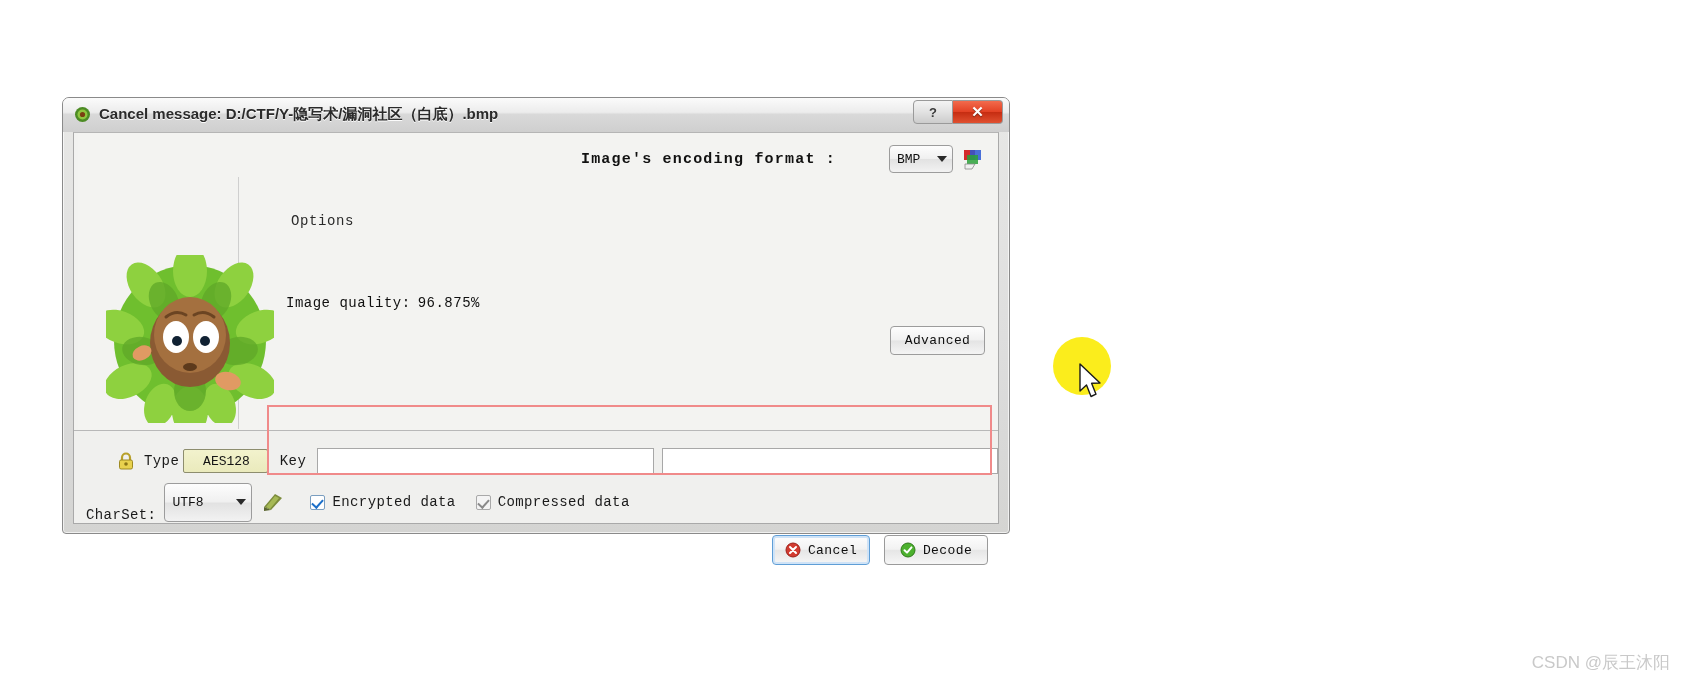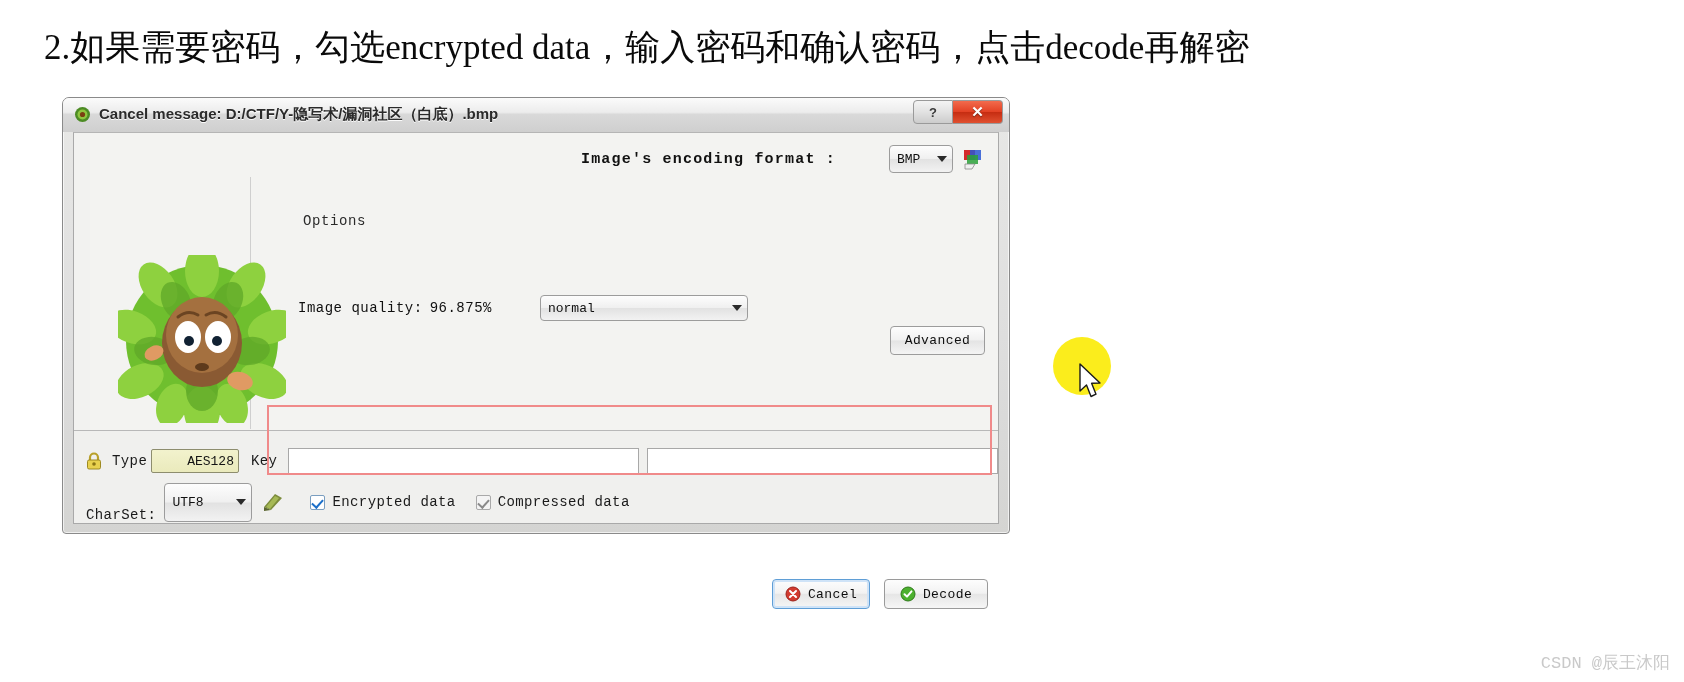--- a/index.html
+++ b/index.html
@@ -74,21 +74,21 @@
 
   
   .client {
     position: absolute; left: 10px; top: 34px; right: 10px; bottom: 9px;
     background: #f2f2f0;
     border: 1px solid #a9a9a9;
     border-top: 1px solid #b5b5b5;
     box-sizing: border-box;
   }
   .panel-main {
-    position: absolute; left: 16px; top: 0; right: 0; height: 297px;
+    position: absolute; left: 4px; top: 0; right: 0; height: 297px;
     background: #f3f3f1;
     box-sizing: border-box;
   }
   .divider-v {
     position: absolute; left: 160px; top: 44px; width: 1px; height: 252px;
     background: #cfcfcf;
   }
   .divider-h {
     position: absolute; left: 0; right: 0; top: 297px; height: 1px;
     background: #b8b8b8;
@@ -159,34 +159,34 @@
     margin-top: 33px;
   }
 
   
   .bottom {
     position: absolute; left: 0; right: 0; top: 298px; bottom: 0;
     background: #f0f0ee;
   }
   .row-key {
     position: absolute; left: 0; right: 0; top: 10px; height: 40px;
-    display: flex; align-items: center;
+    display: flex; align-items: center; padding-left: 32px;
   }
   .lock-icon { margin-left: 10px; width: 20px; height: 20px; position: relative; }
   .lbl-mono {
     font-family: "Liberation Mono", monospace;
     font-size: 14px; color: #1a1a1a; letter-spacing: 0.4px;
   }
   .type-combo {
     width: 88px; height: 24px; margin-left: 4px;
     border: 1px solid #8d8d6e; border-radius: 2px;
     background: linear-gradient(180deg,#f2f2cd 0%,#eaeabc 100%);
     color: #141414;
     font-size: 13px;
-    display:flex; align-items:center; justify-content: flex-end;
+    display:flex; align-items:center; justify-content: center;
     padding: 0 4px 0 6px; box-sizing: border-box;
     font-family: "Liberation Mono", monospace;
   }
   .type-combo .caret { border-top-color:#1d1d1d; }
   .key-field {
     height: 26px; box-sizing: border-box;
     border: 1px solid #a8a8a8;
     background: #ffffff;
   }
   .key-field.first { width: 352px; margin-left: 11px; }
@@ -217,21 +217,20 @@
 
   .action-btns { position: absolute; right: 10px; top: 52px; display: flex; align-items: center; }
   .abtn {
     height: 30px; box-sizing: border-box;
     display: flex; align-items: center; justify-content: center;
     border: 1px solid #9a9a9a; border-radius: 4px;
     background: linear-gradient(180deg,#fdfdfd 0%,#f2f2f2 47%,#e6e6e6 52%,#f6f6f6 100%);
     font-family: "Liberation Mono", monospace;
     font-size: 13px; color: #0d0d0d; letter-spacing: 0.4px;
     padding: 0 12px;
-    margin-top: 44px;
   }
   .abtn.focused {
     border: 1px solid #5f9ed6;
     box-shadow: 0 0 0 2px #cfe3f7 inset;
   }
   .abtn .bicon { width: 16px; height: 16px; margin-right: 7px; position: relative; }
   .cancel-btn { width: 98px; }
   .decode-btn { width: 104px; margin-left: 14px; }
 
   
@@ -248,31 +247,30 @@
   .cursor-blob {
     position: absolute; left: 1053px; top: 337px;
     width: 58px; height: 58px; border-radius: 50%;
     background: #fbed1c;
   }
   .cursor-arrow { position: absolute; left: 1079px; top: 363px; width: 26px; height: 38px; }
 
   
   .watermark {
     position: absolute; right: 14px; bottom: 8px;
-    font-family: Liberation Mono, monospace;
+    font-family: Liberation Sans, sans-serif;
     font-size: 17px; color: #c9c9c9;
     white-space: nowrap;
   }
 </style>
 </head>
 <body>
 
 <div id="root">
 
-  <div class="heading">2.如果需要密码，勾选encrypted data，输入密码和确认密码，点击decode再解密</div>
 
   <div class="window">
 
     <div class="titlebar">
       <span class="title-icon">
         <svg width="17" height="17" viewBox="0 0 17 17">
           <circle cx="8.5" cy="8.5" r="7.5" fill="#4c8b24"></circle>
           <circle cx="8.5" cy="8.5" r="5" fill="#8ec63f"></circle>
           <circle cx="8.5" cy="8.5" r="2.6" fill="#7b3f12"></circle>
         </svg>
@@ -344,24 +342,20 @@
                 <ellipse cx="36" cy="98" rx="10" ry="7" transform="rotate(-25 36 98)"></ellipse>
                 <ellipse cx="122" cy="126" rx="13" ry="9" transform="rotate(15 122 126)"></ellipse>
               </g>
             </g>
           </svg>
         </span>
 
         <div class="quality-row">
           <span class="quality-label">Image quality:</span>
           <span class="quality-label">96.875%</span>
-          <span class="combo quality-combo">
-            <span>normal</span>
-            <span class="caret"></span>
-          </span>
         </div>
 
         <div class="advanced-btn">Advanced</div>
       </div>
 
       <div class="divider-h"></div>
 
       <div class="bottom">
 
         <div class="row-key">

